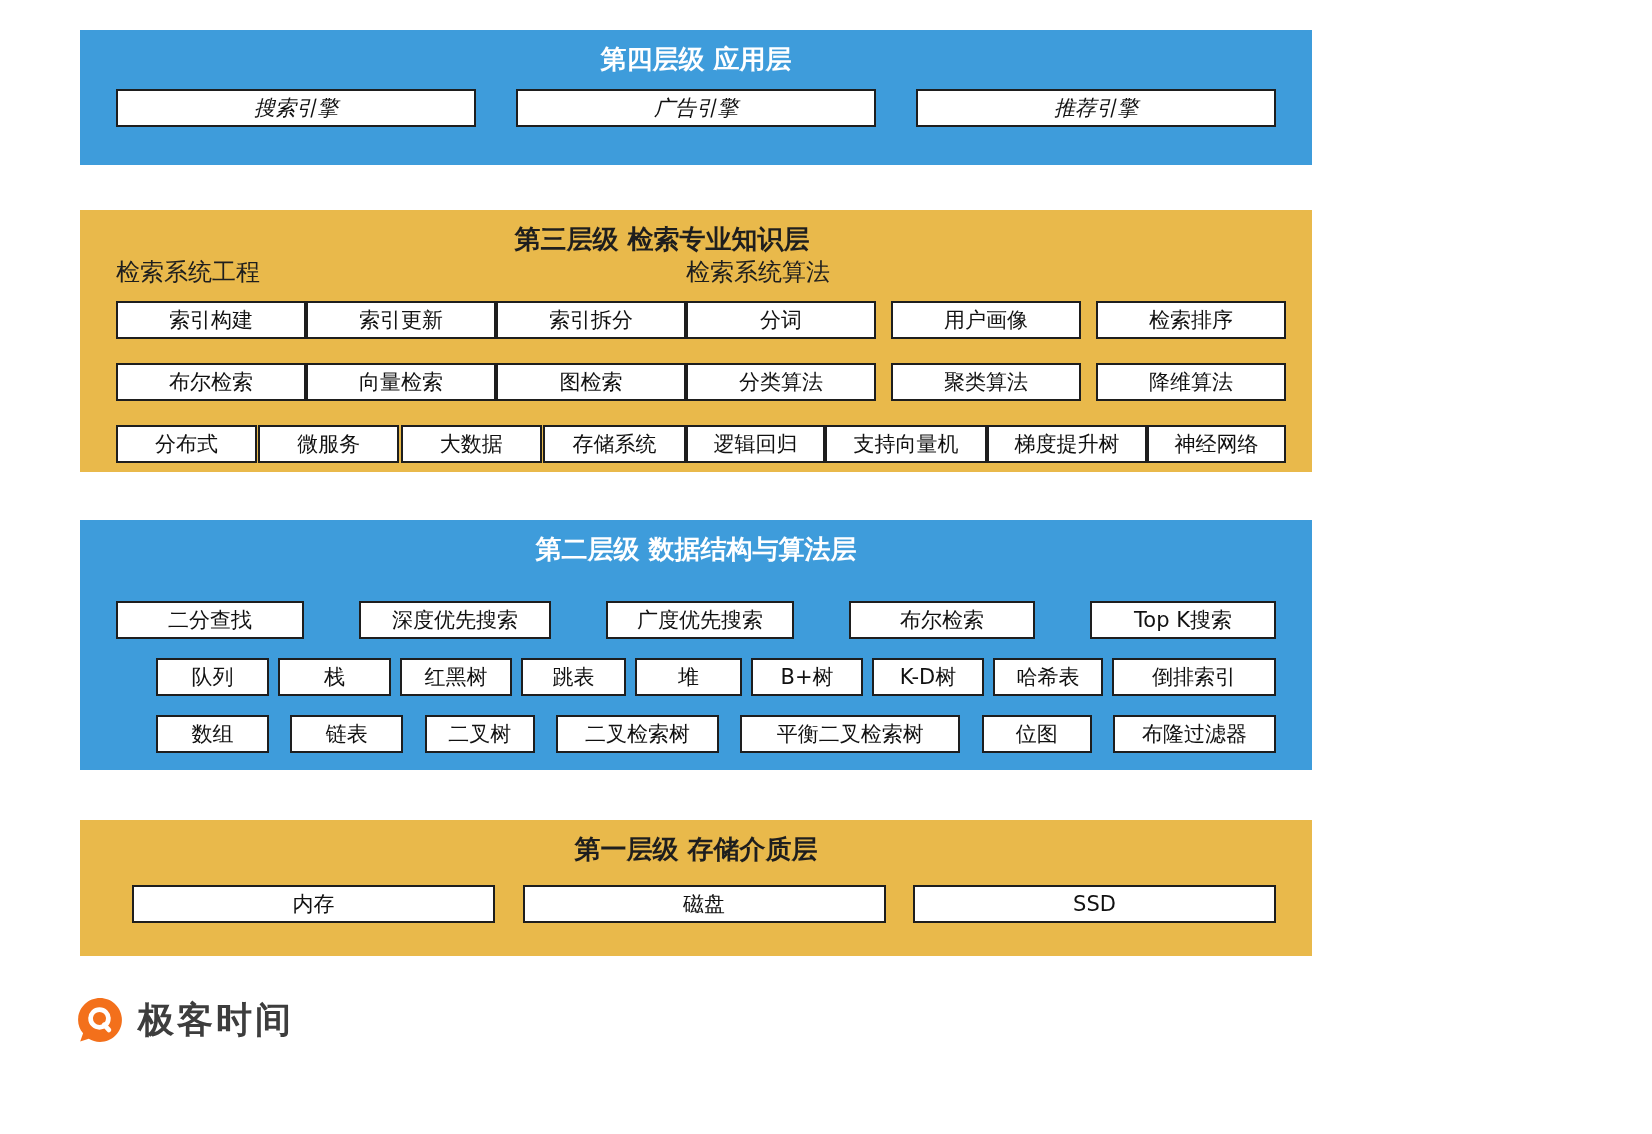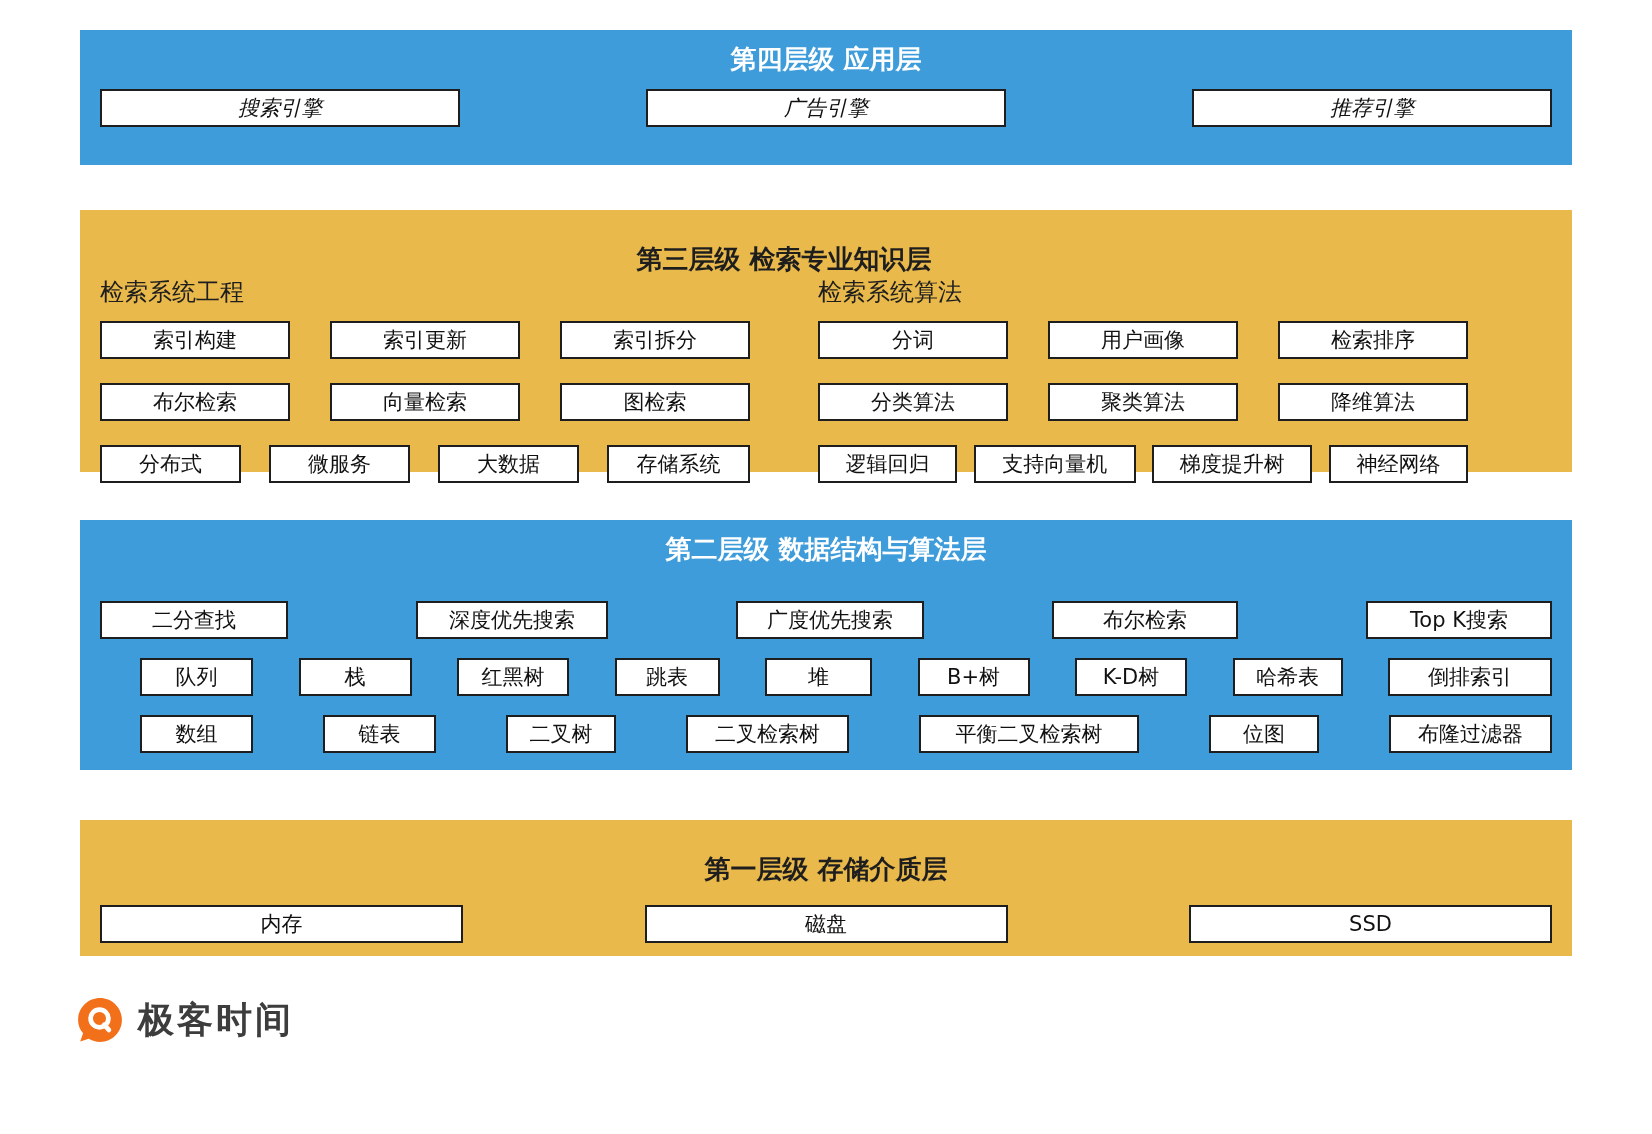--- a/index.html
+++ b/index.html
@@ -1,26 +1,26 @@
 <!DOCTYPE html>
 <html><head>
 <meta charset="utf-8">
 <style>
   * { box-sizing: border-box; }
   html, body { margin: 0; padding: 0; background: #ffffff; }
   body { font-family: "DejaVu Sans", "Liberation Sans", sans-serif; }
   .page { position: relative; width: 1652px; height: 1134px; background: #ffffff; overflow: hidden; }
 
-  .band { position: absolute; left: 80px; width: 1492px; padding: 0 20px; }
+  .band { position: absolute; left: 80px; width: 1232px; padding: 0 36px; }
   .band.blue { background: #3E9CDB; }
   .band.yellow { background: #E9B94B; }
 
   .layer-title { text-align: center; font-size: 26px; font-weight: bold; margin: 0; padding-top: 13px; line-height: 32px; }
   .band.blue .layer-title { color: #ffffff; }
-  .band.yellow .layer-title { color: #1e1e1e; margin-top: 20px; }
+  .band.yellow .layer-title { color: #1e1e1e; }
 
   .node { background: #ffffff; border: 2px solid #1e1e1e; height: 38px;
           display: flex; align-items: center; justify-content: center;
           font-size: 21px; color: #111111; white-space: nowrap; }
   .row { display: flex; justify-content: space-between; }
 
   #band-l4 { top: 30px; height: 135px; }
   #band-l4 .row { margin-top: 14px; font-style: italic; }
 
   #band-l3 { top: 210px; height: 262px; padding-right: 104px; }
@@ -29,21 +29,21 @@
   .group-title { font-size: 24px; font-weight: normal; color: #1e1e1e;
                  margin: 2px 0 0 0; line-height: 30px; }
   .group .row { margin-top: 14px; }
   .group .row + .row { margin-top: 24px; }
 
   #band-l2 { top: 520px; height: 250px; }
   #band-l2 .row-1 { margin-top: 36px; }
   #band-l2 .row + .row { margin-top: 19px; margin-left: 40px; }
 
   #band-l1 { top: 820px; height: 136px; }
-  #band-l1 .row { margin-top: 20px; }
+  #band-l1 .row { margin-top: 20px; margin-left: 16px; }
 
   .footer { position: absolute; left: 76px; top: 996px; display: flex; gap: 14px; }
   .brand-text { font-size: 36px; font-weight: bold; color: #3d3d3d; letter-spacing: 3px; line-height: 48px; }
 </style>
 </head>
 <body>
 
 <div class="page">
 
   <section class="band blue" id="band-l4">

